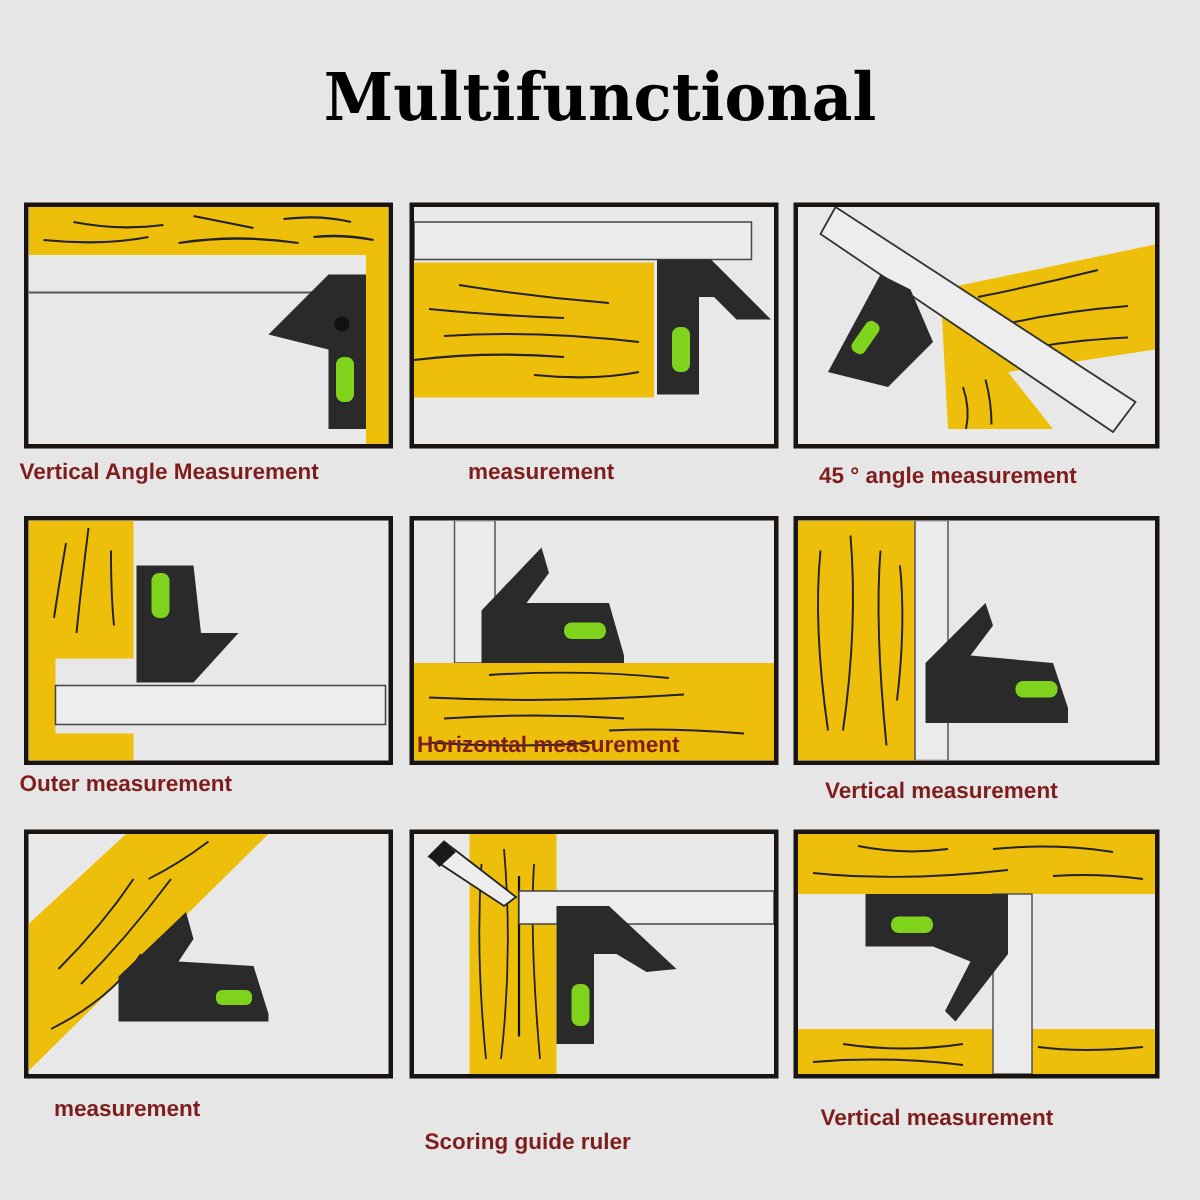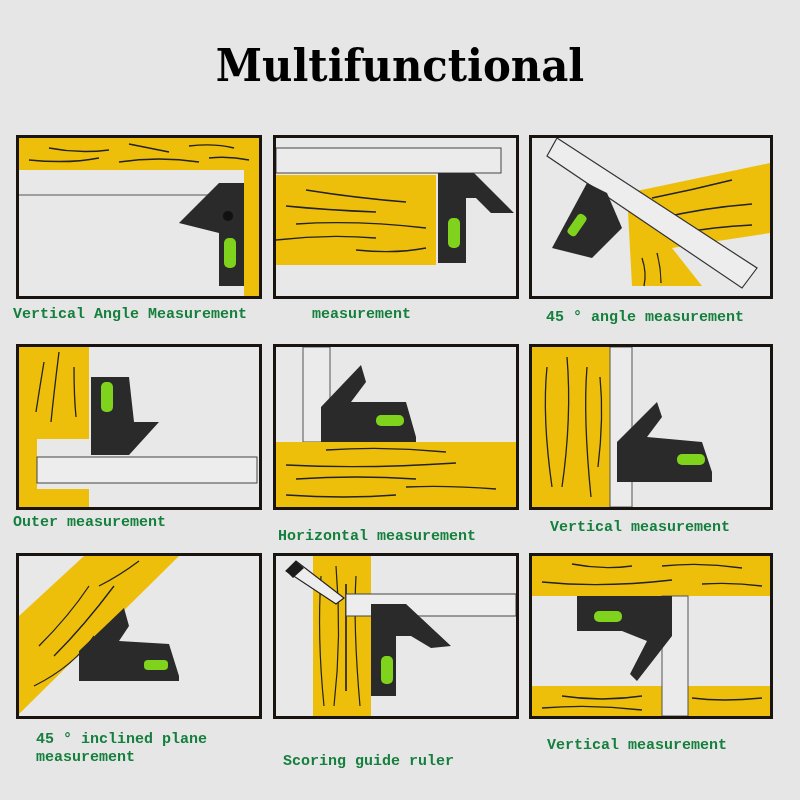--- a/index.html
+++ b/index.html
@@ -1,20 +1,20 @@
 <!DOCTYPE html>
 <html><head>
 <meta charset="utf-8">
 <style>
   html, body { margin:0; padding:0; }
   body { width:800px; height:800px; background:#e6e6e6; position:relative; overflow:hidden; font-family:"DejaVu Serif", serif; }
   .title { position:absolute; left:0; width:800px; top:40px; text-align:center; font-family:"DejaVu Serif", serif; font-weight:bold; font-size:44px; color:#000; letter-spacing:0px; transform:scaleX(0.95); }
   .panel { position:absolute; border:3px solid #1a1410; background:#e8e8e8; box-sizing:border-box; overflow:hidden; }
   .panel svg { position:absolute; left:0; top:0; width:100%; height:100%; }
-  .cap { position:absolute; font-family:Liberation Mono, monospace; font-weight:bold; font-size:15px; color:#15803d; line-height:18px; white-space:nowrap; }
+  .cap { position:absolute; font-family:Liberation Sans, sans-serif; font-weight:bold; font-size:15px; color:#7f1d1d; line-height:18px; white-space:nowrap; }
 </style>
 </head>
 <body>
 
 <div class="title">Multifunctional</div>
 
 <div class="panel" style="left:16px;top:135px;width:246px;height:164px;">
   <svg viewBox="0 0 240 158">
     <rect x="0" y="0" width="240" height="32" fill="#eebf0a"></rect>
     <rect x="225" y="0" width="15" height="158" fill="#eebf0a"></rect>
@@ -95,21 +95,21 @@
       <path d="M50 103 q60 -4 120 2"></path>
         <path d="M10 118 q80 4 170 -2"></path>
         <path d="M20 132 q60 -4 120 0"></path>
       <path d="M130 140 q40 -2 90 2"></path>
         <path d="M10 148 q60 4 110 0"></path>
     </g>
     <path d="M45 95 L45 60 L85 18 L90 35 L75 55 L130 55 L140 90 L140 95 Z" fill="#2a2a2a"></path>
     <rect x="100" y="68" width="28" height="11" rx="5" fill="#7fd31c"></rect>
   </svg>
 </div>
-<div class="cap" style="left:278px;top:528px;">Horizontal measurement</div>
+<div class="cap" style="left:278px;top:488px;">Horizontal measurement</div>
 
 <div class="panel" style="left:529px;top:344px;width:244px;height:166px;">
   <svg viewBox="0 0 238 160">
     <rect x="0" y="0" width="78" height="160" fill="#eebf0a"></rect>
     <rect x="78" y="0" width="22" height="160" fill="#ebebeb" stroke="#555" stroke-width="1"></rect>
     <g stroke="#222" stroke-width="1.3" fill="none">
       <path d="M15 20 q-5 50 5 120"></path>
         <path d="M35 10 q5 60 -5 130"></path>
         <path d="M55 20 q-4 50 4 130"></path>
         <path d="M68 30 q4 40 -2 90"></path>
@@ -127,21 +127,20 @@
       <path d="M20 90 q30 -30 50 -60"></path>
         <path d="M35 100 q30 -30 60 -70"></path>
         <path d="M15 130 q40 -20 60 -50"></path>
       <path d="M80 30 q20 -10 40 -25"></path>
     </g>
     <path d="M60 125 L60 95 L105 52 L110 70 L100 85 L150 88 L160 120 L160 125 Z" fill="#2a2a2a"></path>
     <rect x="125" y="104" width="24" height="10" rx="4" fill="#7fd31c"></rect>
   </svg>
 </div>
 <div class="cap" style="left:36px;top:731px;">
-  <div>45 °   inclined plane</div>
   <div>measurement</div>
 </div>
 
 <div class="panel" style="left:273px;top:553px;width:246px;height:166px;">
   <svg viewBox="0 0 240 160">
     <rect x="37" y="0" width="58" height="160" fill="#eebf0a"></rect>
     <g stroke="#222" stroke-width="1.2" fill="none">
       <path d="M45 20 q-4 60 3 130"></path>
         <path d="M60 10 q6 70 -2 140"></path>
         <path d="M80 20 q-3 50 4 130"></path>

